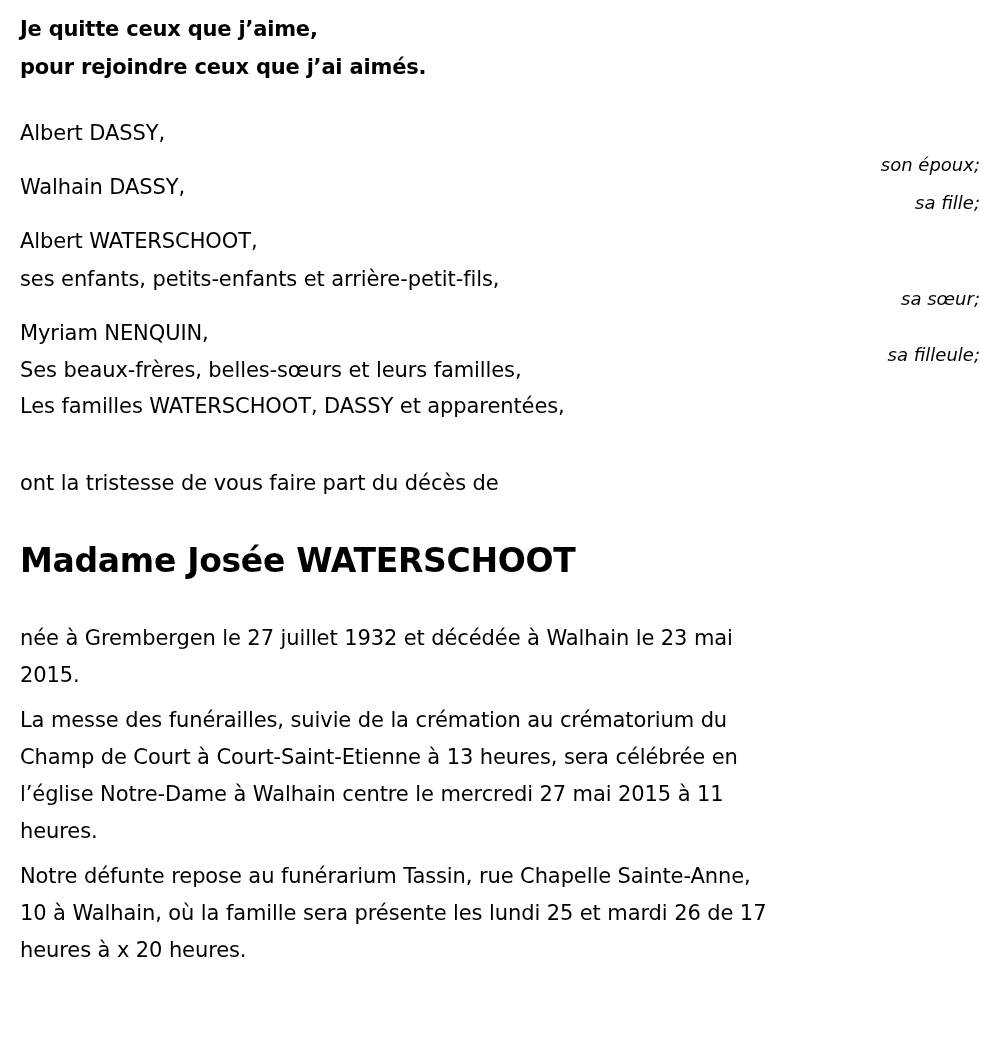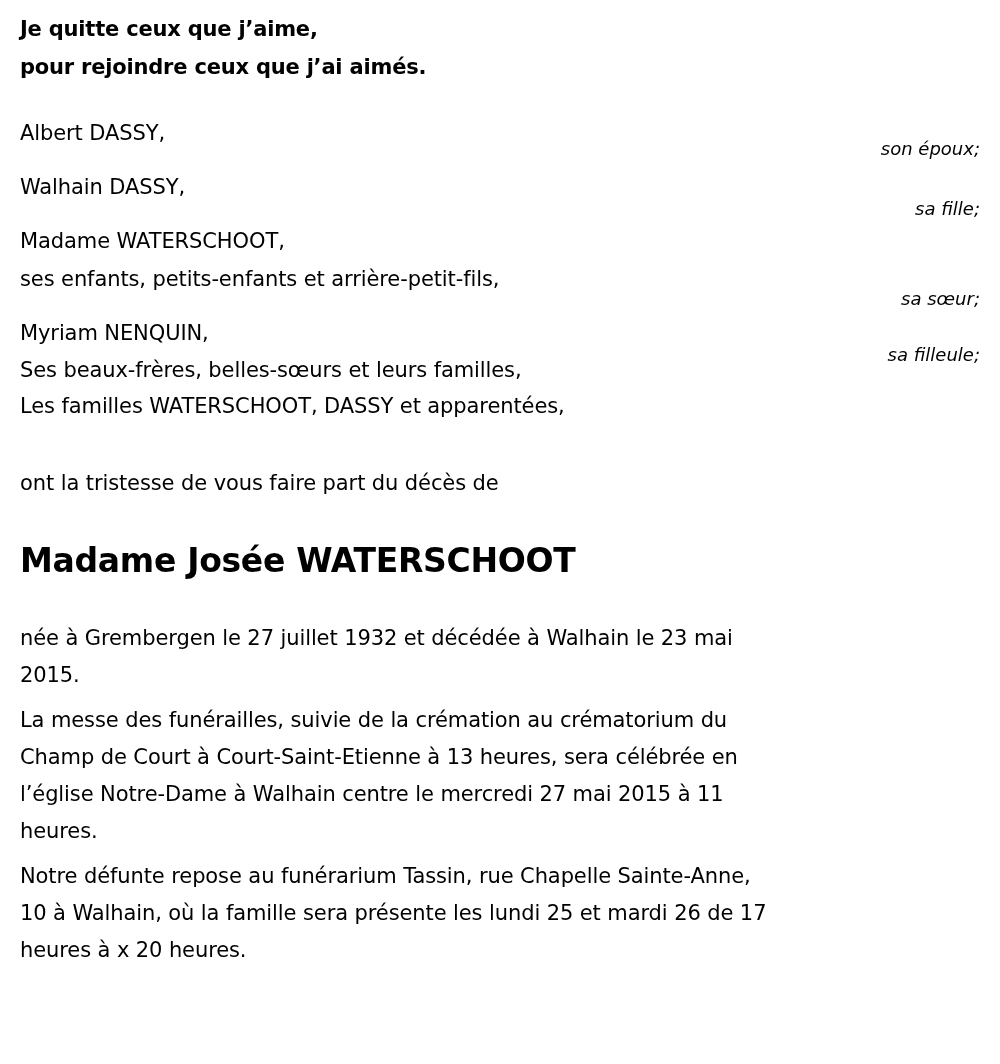--- a/index.html
+++ b/index.html
@@ -109,32 +109,32 @@
 
   <div class="epigraph">
     <div class="epigraph-line">Je quitte ceux que j’aime,</div>
     <div class="epigraph-line">pour rejoindre ceux que j’ai aimés.</div>
   </div>
 
   <div class="relations">
 
     <div class="rel-row">
       <div class="rel-names">Albert DASSY,</div>
-      <div class="rel-label" style="top:20px;">son époux;</div>
+      <div class="rel-label" style="top:36px;">son époux;</div>
     </div>
     <div class="rel-gap"></div>
 
     <div class="rel-row">
       <div class="rel-names">Walhain DASSY,</div>
-      <div class="rel-label" style="top:26px;">sa fille;</div>
+      <div class="rel-label" style="top:20px;">sa fille;</div>
     </div>
     <div class="rel-gap"></div>
 
     <div class="rel-row">
-      <div class="rel-names">Madame WATERSCHOOT,</div>
+      <div class="rel-names">Albert WATERSCHOOT,</div>
       <div class="rel-names sub">ses enfants, petits-enfants et arrière-petit-fils,</div>
       <div class="rel-label" style="top:62px;margin-left:31px;">sa sœur;</div>
     </div>
     <div class="rel-gap"></div>
 
     <div class="rel-row">
       <div class="rel-names">Myriam NENQUIN,</div>
       <div class="rel-label" style="top:26px;">sa filleule;</div>
     </div>
 

